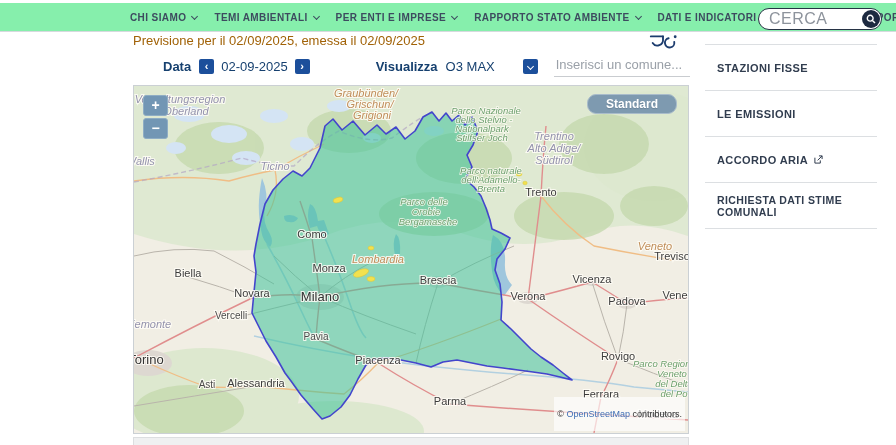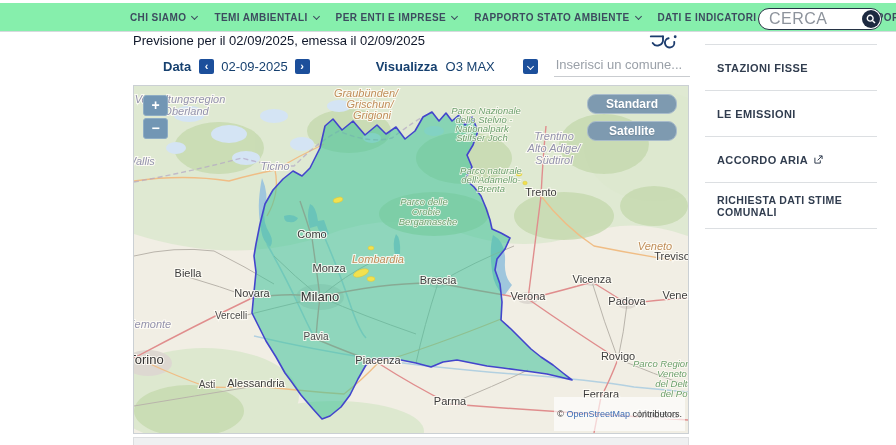--- a/index.html
+++ b/index.html
@@ -13,21 +13,21 @@
   .chev{display:inline-block;width:4px;height:4px;border-right:1.5px solid #3d4b5f;
     border-bottom:1.5px solid #3d4b5f;transform:rotate(45deg);margin-left:6px;margin-bottom:2px;}
   .search-pill{position:absolute;right:14px;top:5px;width:122px;height:20px;border:1.5px solid #273345;
     border-radius:12px;background:#fff;display:flex;align-items:center;}
   .search-pill input{border:none;outline:none;background:transparent;flex:1;min-width:0;
     font-size:16px;letter-spacing:.5px;color:#444;padding-left:10px;font-family:inherit;}
   .search-pill input::placeholder{color:#8d939c;}
   .search-btn{width:18px;height:18px;border-radius:50%;background:#1d2a40;display:flex;
     align-items:center;justify-content:center;margin-right:1px;cursor:pointer;flex:0 0 auto;}
   
-  .fc-title{position:absolute;left:133px;top:33px;font-size:13px;color:#0f172a;}
+  .fc-title{position:absolute;left:133px;top:33px;font-size:13px;color:#a16207;}
   .hdr-icon{position:absolute;left:648px;top:33px;}
   .controls{position:absolute;left:133px;top:55px;display:flex;align-items:center;font-size:13px;color:#16406f;}
   .lbl{font-weight:bold;color:#16406f;margin-left:30px;}
   .sqbtn{width:15px;height:15px;background:#1c4f9b;border:none;border-radius:2px;color:#fff;
     font-size:11px;font-weight:bold;line-height:13px;text-align:center;cursor:pointer;padding:0;
     font-family:inherit;}
   .sqbtn .chev{border-color:#fff;margin:0 0 1px 0;}
   .date-val{color:#16406f;margin:0 7px;}
   .comune{border:none;border-bottom:1px solid #c9ccd0;width:132px;font-size:13px;color:#444;
     background:transparent;outline:none;padding:2px 2px 4px 2px;font-family:inherit;}
@@ -278,21 +278,20 @@
         <text x="540" y="301" class="ml-park">del Delta</text>
         <text x="540" y="311" class="ml-park">del Po</text>
       </g>
   </svg>
   <div class="zoom-ctl">
     <button>+</button>
     <button>−</button>
   </div>
   <div class="layer-btns">
     <button>Standard</button>
-    <button>Satellite</button>
   </div>
   <div class="attribution"><span>© </span><a>OpenStreetMap</a><span> contributors.</span></div>
 </div>
 
 <div class="legend">
   <span>Legenda [Scala in µg/m³]</span>
 </div>
 
 <div class="sidebar">
   <div class="side-item">

